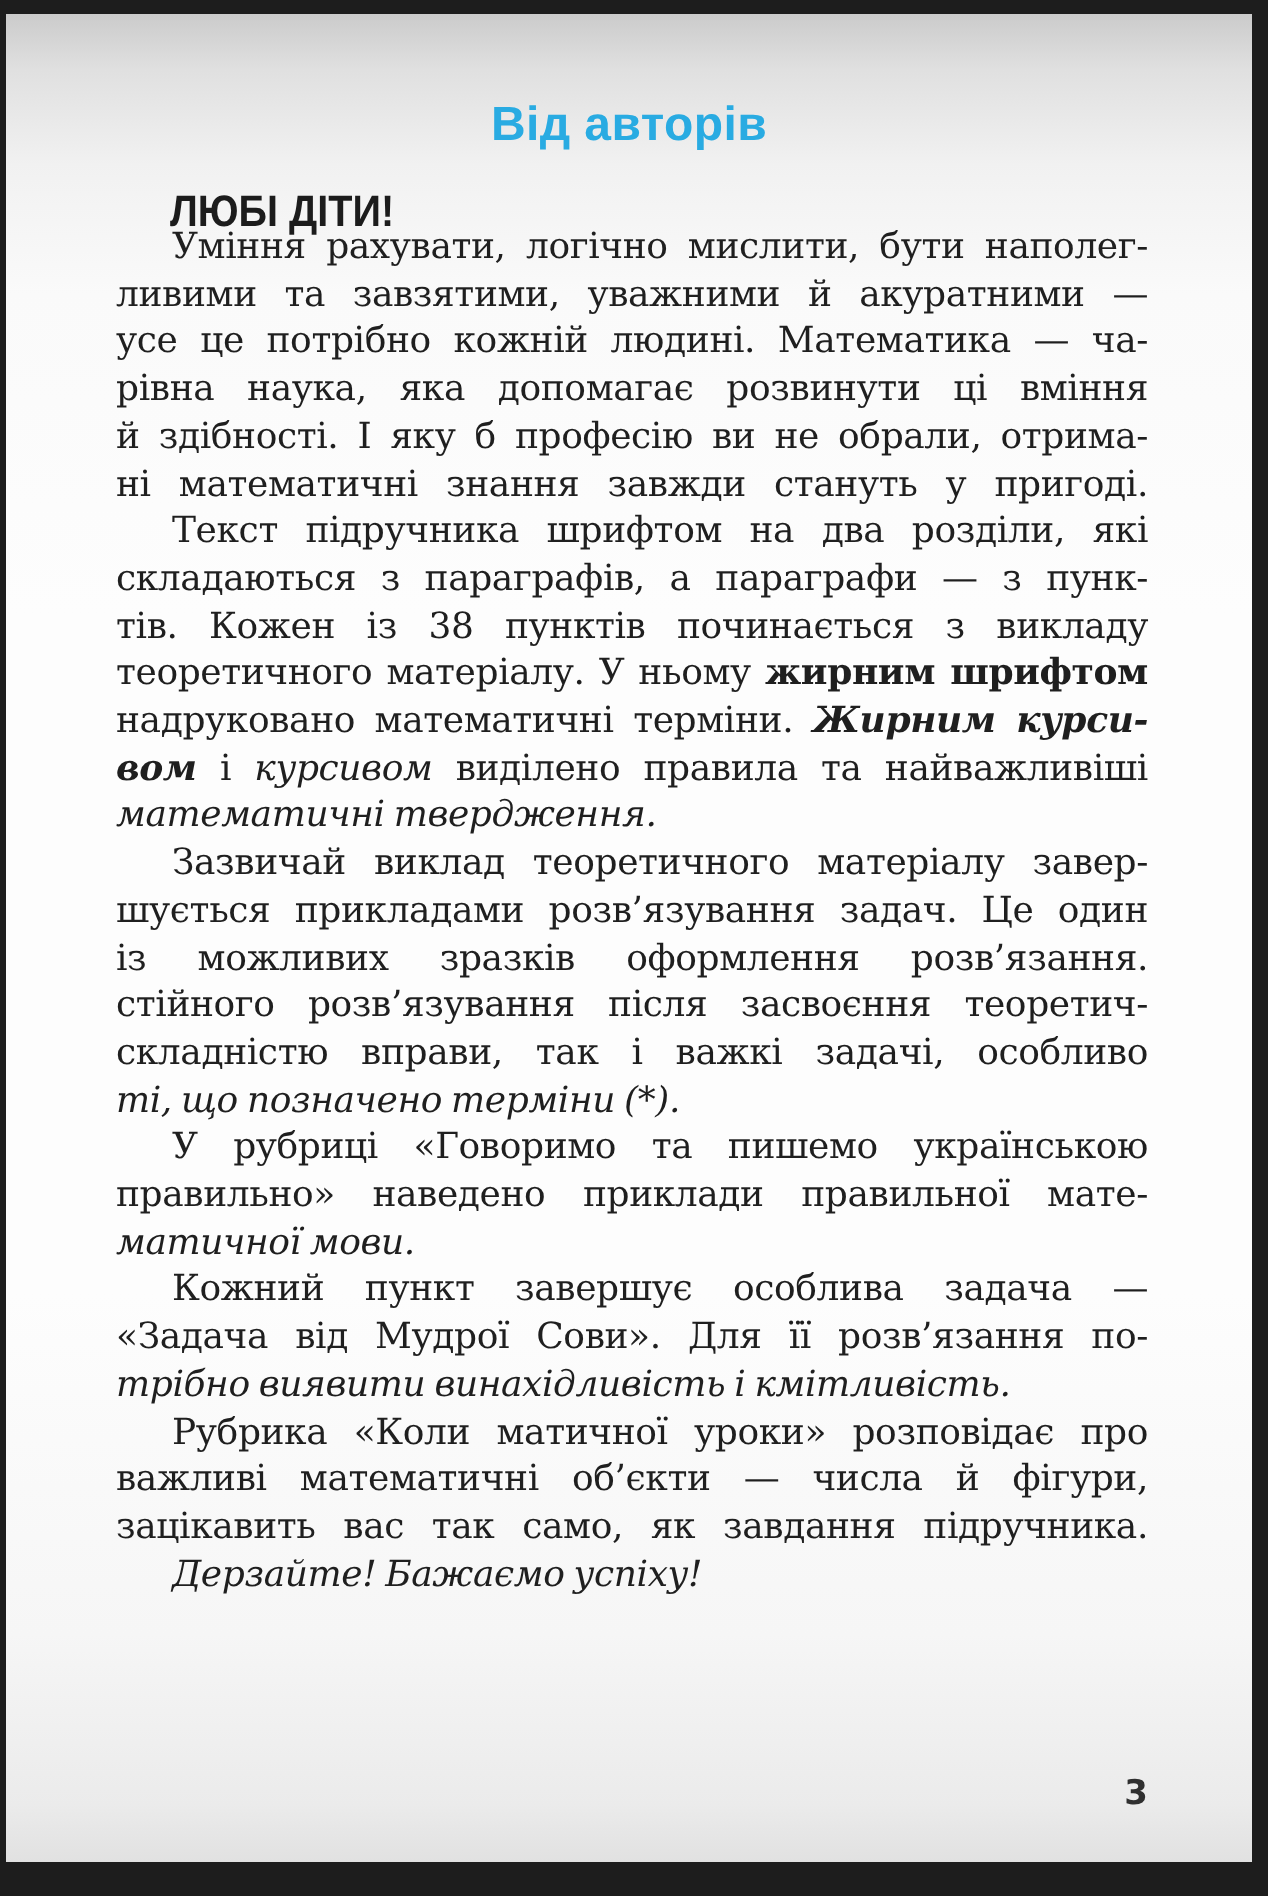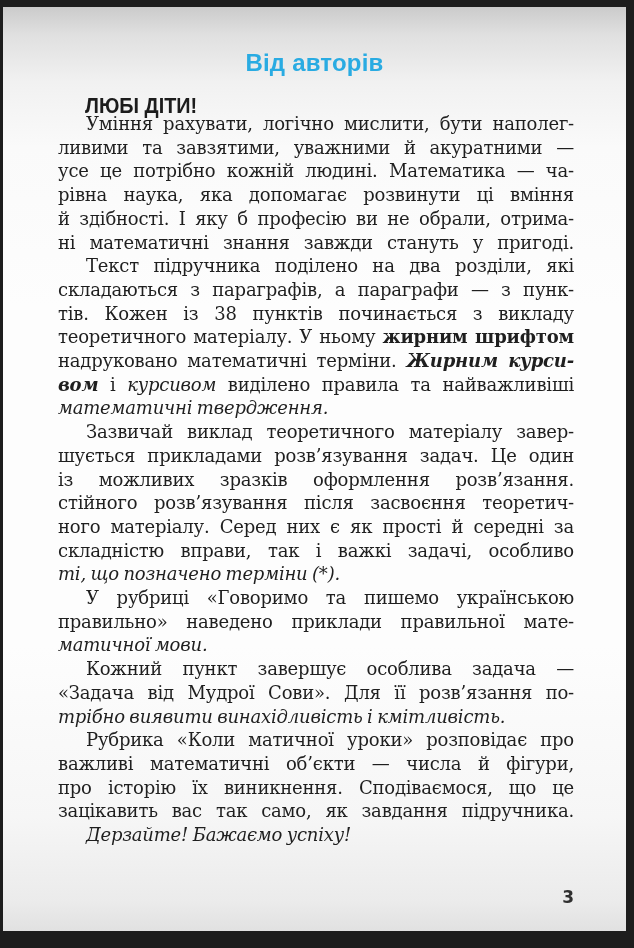--- a/index.html
+++ b/index.html
@@ -99,53 +99,51 @@
     <div class="paragraphs" id="paragraphs">
         <div class="para">
           <div class="line ind"><span>Уміння рахувати, логічно мислити, бути наполег-</span></div>
           <div class="line"><span>ливими та завзятими, уважними й акуратними —</span></div>
           <div class="line"><span>усе це потрібно кожній людині. Математика — ча-</span></div>
           <div class="line"><span>рівна наука, яка допомагає розвинути ці вміння</span></div>
           <div class="line"><span>й здібності. І яку б професію ви не обрали, отрима-</span></div>
           <div class="line"><span>ні математичні знання завжди стануть у пригоді.</span></div>
         </div>
         <div class="para">
-          <div class="line ind"><span>Текст підручника поділено на два розділи, які</span></div>
+          <div class="line ind"><span>Текст підручника шрифтом на два розділи, які</span></div>
           <div class="line"><span>складаються з параграфів, а параграфи — з пунк-</span></div>
           <div class="line"><span>тів. Кожен із 38 пунктів починається з викладу</span></div>
           <div class="line"><span>теоретичного матеріалу. У ньому </span><span class="b">жирним шрифтом</span></div>
           <div class="line"><span>надруковано математичні терміни. </span><span class="b i">Жирним курси-</span></div>
           <div class="line"><span class="b i">вом</span><span> і </span><span class="i">курсивом</span><span> виділено правила та найважливіші</span></div>
           <div class="line left"><span>математичні твердження.</span></div>
         </div>
         <div class="para">
           <div class="line ind"><span>Зазвичай виклад теоретичного матеріалу завер-</span></div>
           <div class="line"><span>шується прикладами розв’язування задач. Це один</span></div>
           <div class="line"><span>із можливих зразків оформлення розв’язання.</span></div>
         </div>
         <div class="para">
           <div class="line"><span>стійного розв’язування після засвоєння теоретич-</span></div>
-          <div class="line"><span>ного матеріалу. Серед них є як прості й середні за</span></div>
           <div class="line"><span>складністю вправи, так і важкі задачі, особливо</span></div>
           <div class="line left"><span>ті, що позначено терміни (*).</span></div>
         </div>
         <div class="para">
           <div class="line ind"><span>У рубриці «Говоримо та пишемо українською</span></div>
           <div class="line"><span>правильно» наведено приклади правильної мате-</span></div>
           <div class="line left"><span>матичної мови.</span></div>
         </div>
         <div class="para">
           <div class="line ind"><span>Кожний пункт завершує особлива задача —</span></div>
           <div class="line"><span>«Задача від Мудрої Сови». Для її розв’язання по-</span></div>
           <div class="line left"><span>трібно виявити винахідливість і кмітливість.</span></div>
         </div>
         <div class="para">
           <div class="line ind"><span>Рубрика «Коли матичної уроки» розповідає про</span></div>
           <div class="line"><span>важливі математичні об’єкти — числа й фігури,</span></div>
-          <div class="line"><span>про історію їх виникнення. Сподіваємося, що це</span></div>
           <div class="line"><span>зацікавить вас так само, як завдання підручника.</span></div>
         </div>
         <div class="para">
           <div class="line left ind"><span>Дерзайте! Бажаємо успіху!</span></div>
         </div>
       </div>
     <div class="pagenum">3</div>
   </div>
 </div>
 

